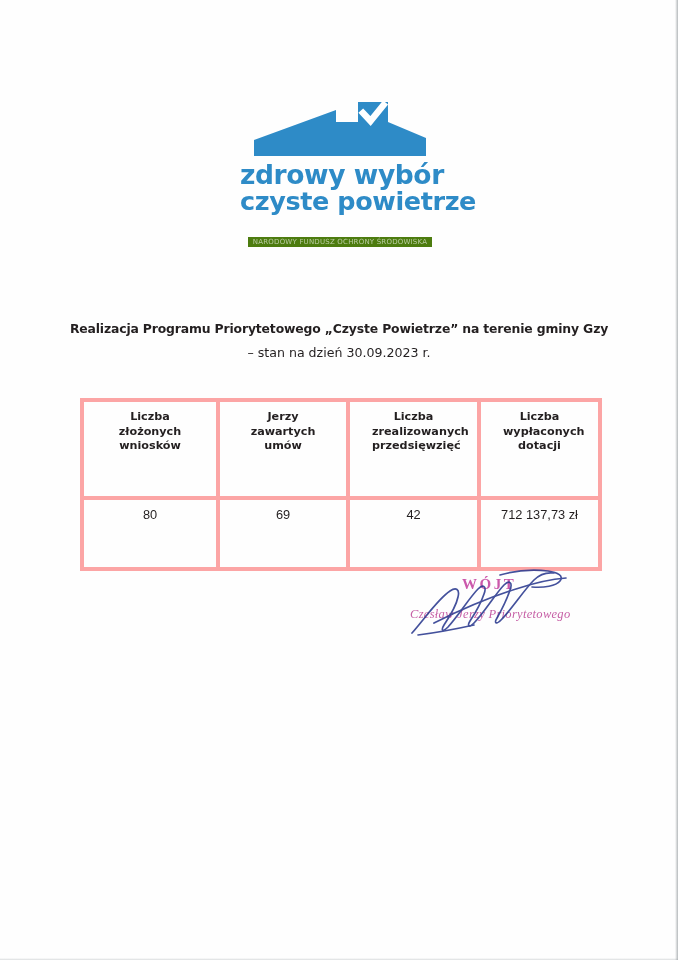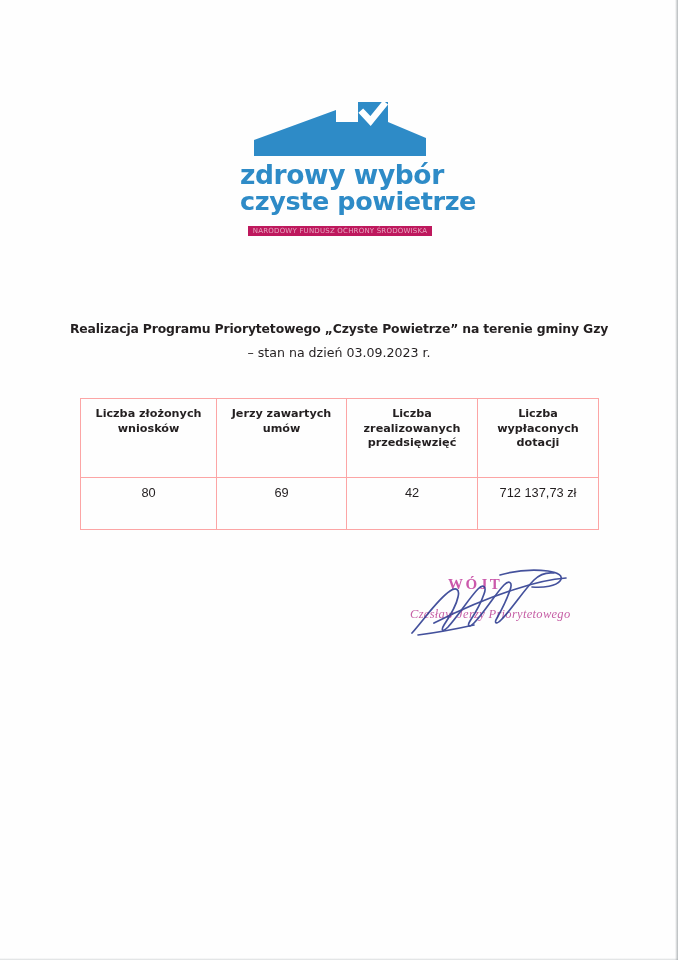--- a/index.html
+++ b/index.html
@@ -56,24 +56,24 @@
     display: block;
     font-family: "DejaVu Sans", sans-serif;
     font-weight: 700;
     font-size: 25.5px;
     letter-spacing: -0.4px;
     color: #2E8BC7;
     white-space: nowrap;
   }
   .logo-line.l2 { font-size: 26.5px; margin-top: 1px; }
   .logo-bar {
-    margin: 12px auto 0 auto;
+    margin: 23px auto 0 auto;
     width: 184px;
     height: 10px;
-    background: #be185d;
+    background: #4d7c0f;
     position: relative;
     overflow: hidden;
   }
   .logo-bar-text {
     position: absolute;
     left: 0; right: 0; top: 0;
     text-align: center;
     font-family: "DejaVu Sans", sans-serif;
     font-size: 7px;
     line-height: 10px;
@@ -113,22 +113,22 @@
     top: 398px;
     width: 518px;
   }
   table.data-table {
     border-collapse: collapse;
     width: 518px;
     table-layout: fixed;
   }
   table.data-table th,
   table.data-table td {
-    border: 1px solid #fca5a5;
-    padding: 0;
+    border: 4px solid #fca5a5;
+    padding: 16px;
     vertical-align: top;
     text-align: center;
   }
   table.data-table th {
     height: 70px;
     font-family: "DejaVu Sans", sans-serif;
     font-weight: 700;
     font-size: 11.2px;
     line-height: 1.30;
     padding-top: 8px;
@@ -158,21 +158,21 @@
   }
   .stamp {
     position: absolute;
     left: 0;
     top: 0;
     width: 190px;
     height: 80px;
   }
   .stamp-title {
     position: absolute;
-    left: 44px;
+    left: 58px;
     top: 13px;
     font-family: "Liberation Serif", serif;
     font-weight: 700;
     font-size: 15px;
     letter-spacing: 2.5px;
     color: #c0359a;
     opacity: 0.82;
   }
   .stamp-name {
     position: absolute;
@@ -216,21 +216,21 @@
       <span class="logo-line l2">zdrowy wybór</span>
       <span class="logo-line l1">czyste powietrze</span>
     </div>
     <div class="logo-bar">
       <span class="logo-bar-text">NARODOWY FUNDUSZ OCHRONY ŚRODOWISKA</span>
     </div>
   </div>
 
   <div class="heading">
     <div class="heading-line1">Realizacja Programu Priorytetowego „Czyste Powietrze” na terenie gminy Gzy</div>
-    <div class="heading-line2">– stan na dzień 03.09.2023 r.</div>
+    <div class="heading-line2">– stan na dzień 30.09.2023 r.</div>
   </div>
 
   <div class="table-wrap">
     <table class="data-table">
       <colgroup>
         <col class="col-1">
           <col class="col-2">
           <col class="col-3">
           <col class="col-4">
       </colgroup>

